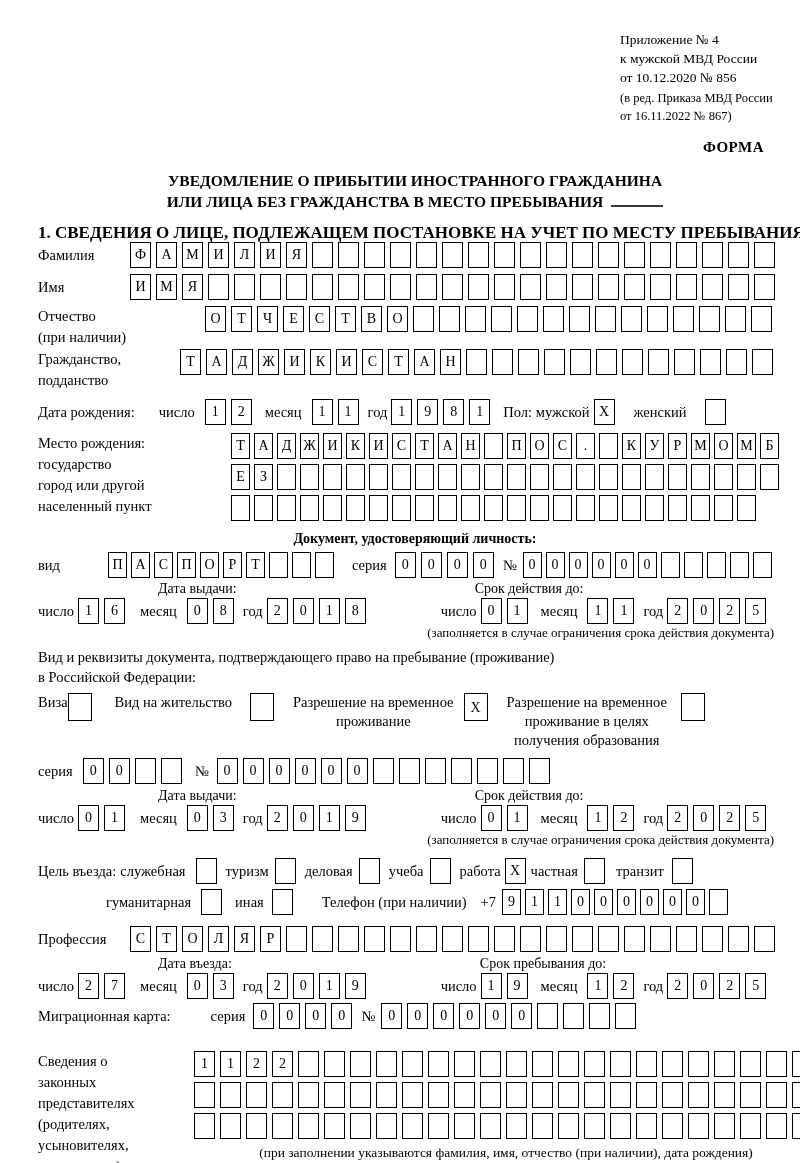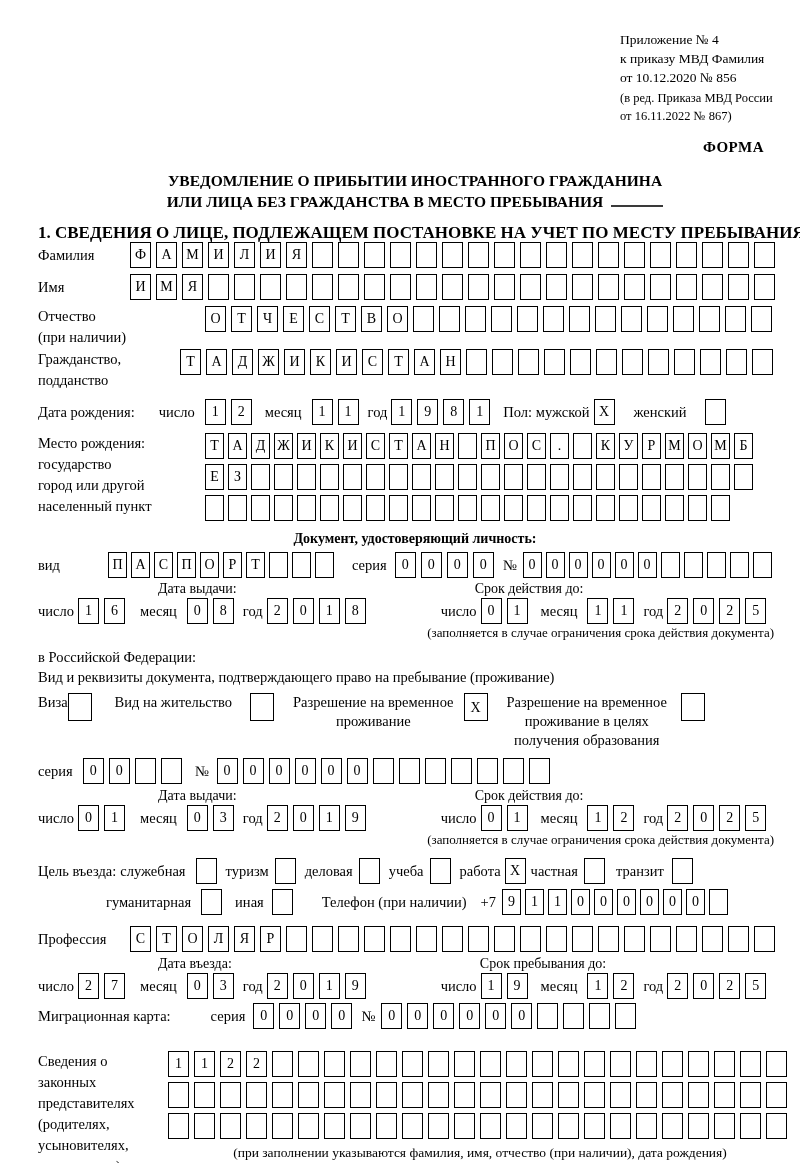--- a/index.html
+++ b/index.html
@@ -44,32 +44,32 @@
   .gap24{width:24px;flex:none}.gap30{width:30px;flex:none}.gap40{width:40px;flex:none}
 
   .doc-heading { text-align:center; font-weight:bold; font-size:14px; line-height:18px; margin:2px 0 4px 0; }
   .date-headers { display:flex; font-size:14px; line-height:17px; margin-bottom:1px; }
   .caption { font-size:13px; line-height:16px; margin-bottom:6px; text-align:right; padding-right:18px; }
   .para { line-height:20px; margin:2px 0 6px 0; }
 
   .permit-row { display:flex; align-items:flex-start; margin:0 0 8px 0; line-height:19px; }
   .permit-opt { text-align:center; }
 
-  .block { display:flex; align-items:flex-start; margin-bottom:4px; }
+  .block { display:flex; align-items:flex-start; margin-bottom:4px;gap:26px; }
   .block .cellcol > .cells { margin-bottom:5px; display:flex; }
   .note-bottom { font-size:13.5px; text-align:center; padding-left:120px; line-height:17px; margin-top:2px; }
 </style>
 </head>
 <body>
 
 <div class="page">
 
   <div class="appendix">
     <div>Приложение № 4</div>
-    <div>к приказу МВД Фамилия</div>
+    <div>к мужской МВД России</div>
     <div>от 10.12.2020 № 856</div>
   </div>
   <div class="edition">
     <div>(в ред. Приказа МВД России</div>
     <div>от 16.11.2022 № 867)</div>
   </div>
 
   <div class="forma">ФОРМА</div>
 
   <div class="title">
@@ -422,22 +422,22 @@
     <span class="cells">
         <span class="cell">2</span>
         <span class="cell">0</span>
         <span class="cell">2</span>
         <span class="cell">5</span>
       </span>
   </div>
   <div class="caption">(заполняется в случае ограничения срока действия документа)</div>
 
   <div class="para">
+    <div>Вид и реквизиты документа, подтверждающего право на пребывание (проживание)</div>
     <div>в Российской Федерации:</div>
-    <div>Вид и реквизиты документа, подтверждающего право на пребывание (проживание)</div>
   </div>
 
   <div class="permit-row">
     <span>Виза</span>
     <span class="cells cb">
         <span class="cell"></span>
       </span>
     <span class="gap18"></span>
     <span>Вид на жительство</span>
     <span class="gap18"></span>

